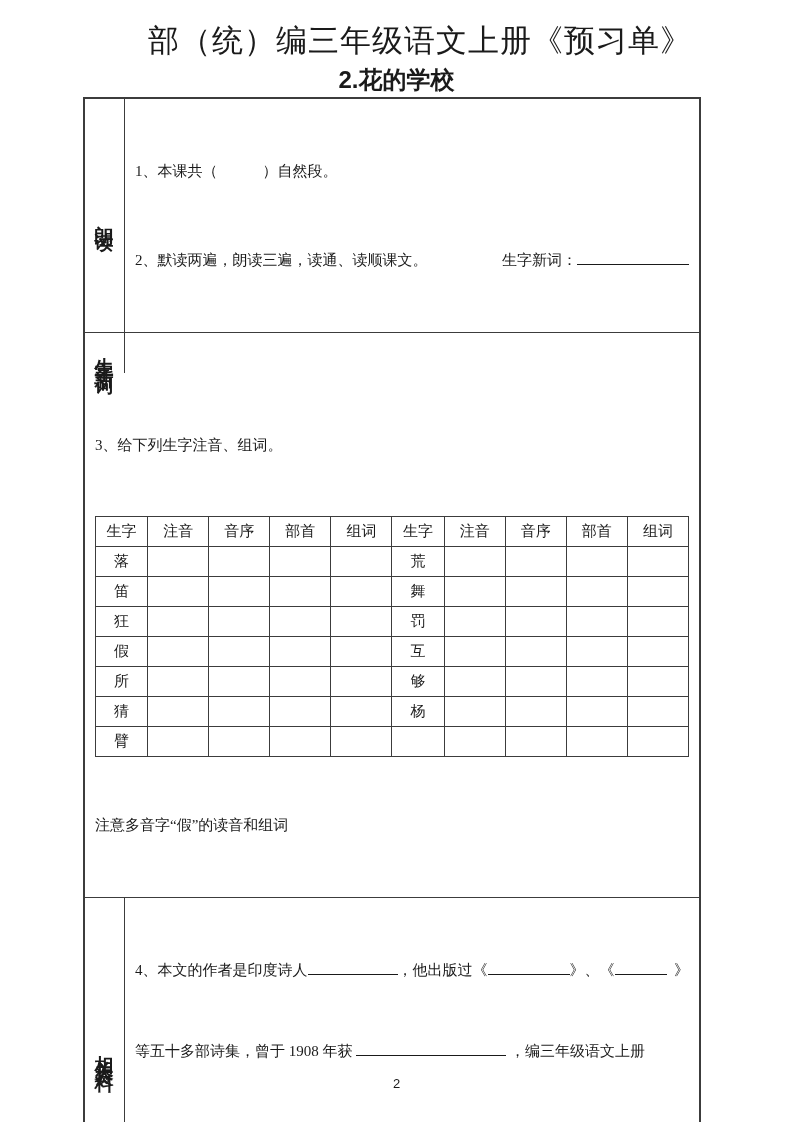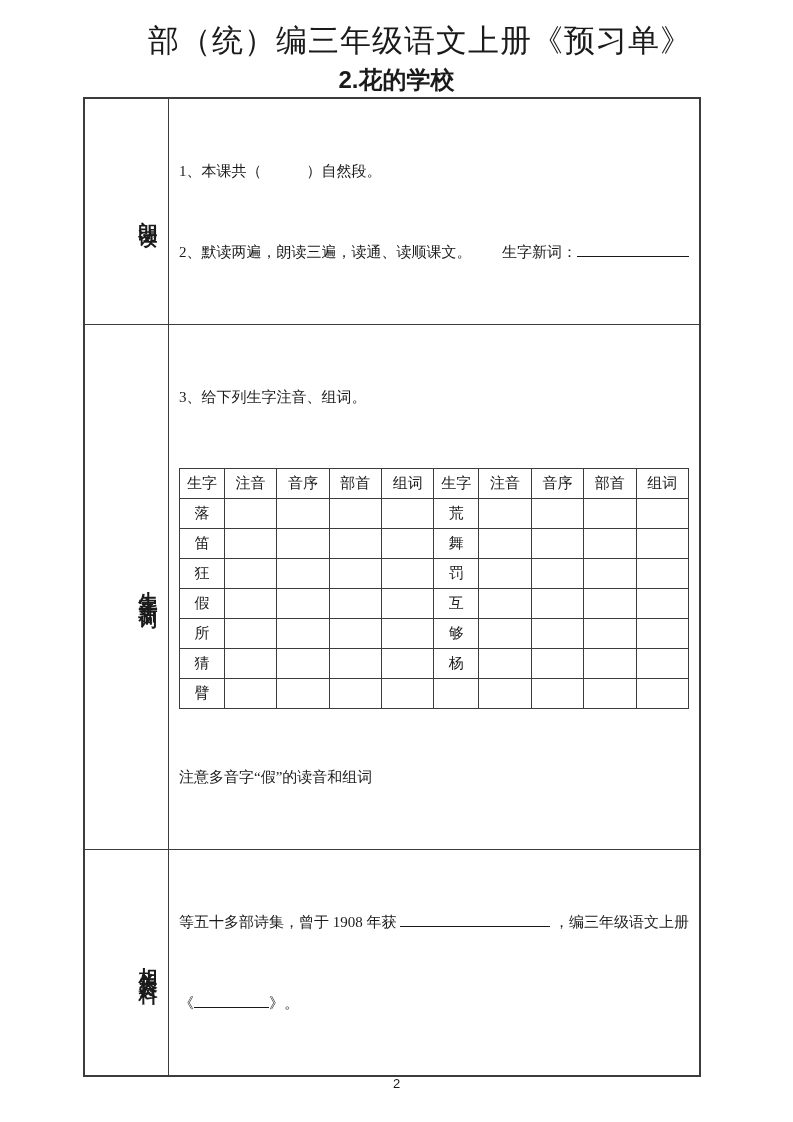--- a/index.html
+++ b/index.html
@@ -14,57 +14,57 @@
     padding-left:47px;
   }
   .doc-subtitle{
     text-align:center;margin-top:2px;font-size:24px;font-weight:bold;
     font-family:"Liberation Sans","DejaVu Sans",sans-serif;
   }
   .sheet{
     position:absolute;left:83px;top:97px;width:618px;
     border:2px solid #3c3c3c;box-sizing:border-box;
   }
-  .section{display:flex;border-bottom:1.5px solid #3c3c3c;box-sizing:border-box;padding-left:44px;}
+  .section{display:flex;border-bottom:1.5px solid #3c3c3c;box-sizing:border-box;}
   .section:last-child{border-bottom:none;}
   .side{
     width:40px;flex:0 0 40px;border-right:1.5px solid #3c3c3c;
     display:flex;align-items:center;justify-content:center;box-sizing:border-box;
   }
   .side-label{
     writing-mode:vertical-rl;text-orientation:upright;
     font-weight:bold;font-size:19px;letter-spacing:6px;line-height:1;
   }
   .content{
     flex:1;padding:5px 10px 4px 10px;font-size:15px;line-height:27px;
     white-space:pre-wrap;box-sizing:border-box;min-width:0;
   }
   .line{margin:0;padding:0;}
-  .line-flex{display:flex;justify-content:space-between;align-items:baseline;}
+  .line-flex{display:flex;justify-content:space-between;align-items:baseline;margin-top:8px;}
   .sign-group{white-space:nowrap;}
   .blank{
     display:inline-block;border-bottom:1px solid #1a1a1a;height:14px;
     vertical-align:baseline;
   }
   .w52{width:52px}.w75{width:75px}.w82{width:82px}.w90{width:90px}.w112{width:112px}.w150{width:150px}
   .vocab{
     width:100%;border-collapse:collapse;table-layout:fixed;
     margin:3px 0 1px 0;
     border-radius:26px;
   }
   .vocab th,.vocab td{
     border:1px solid #3c3c3c;height:29px;text-align:center;
     font-weight:normal;font-size:15px;padding:0;
   }
   .page-num{
     position:absolute;left:0;right:0;top:1076px;text-align:center;
     font-size:13px;font-family:"Liberation Sans","DejaVu Sans",sans-serif;
   }
   .h-read{min-height:75px;}
-  .h-words{min-height:283px;}
+  .h-words{min-height:283px;flex-direction:column;}
   .h-info{min-height:108px;}
 </style>
 </head>
 <body>
 
 <div class="doc-title">部（统）编三年级语文上册《预习单》</div>
 <div class="doc-subtitle">2.花的学校</div>
 
 <div class="sheet">
 
@@ -153,20 +153,21 @@
       </table>
       <p class="line">注意多音字“假”的读音和组词</p>
     </div>
   </div>
 
   <div class="section h-info">
     <div class="side">
       <span class="side-label">相关资料</span>
     </div>
     <div class="content">
+      <p class="line"><span>4、本文的作者是印度诗人</span><span class="blank w90"></span><span>，他出版过《</span><span class="blank w82"></span><span>》、《</span><span class="blank w52"></span><span>  》</span></p>
       <p class="line"><span>等五十多部诗集，曾于 1908 年获 </span><span class="blank w150"></span><span> ，编三年级语文上册</span></p>
       <p class="line"><span>《</span><span class="blank w75"></span><span>》。</span></p>
     </div>
   </div>
 
 </div>
 
 <div class="page-num">2</div>
 
 </body></html>

